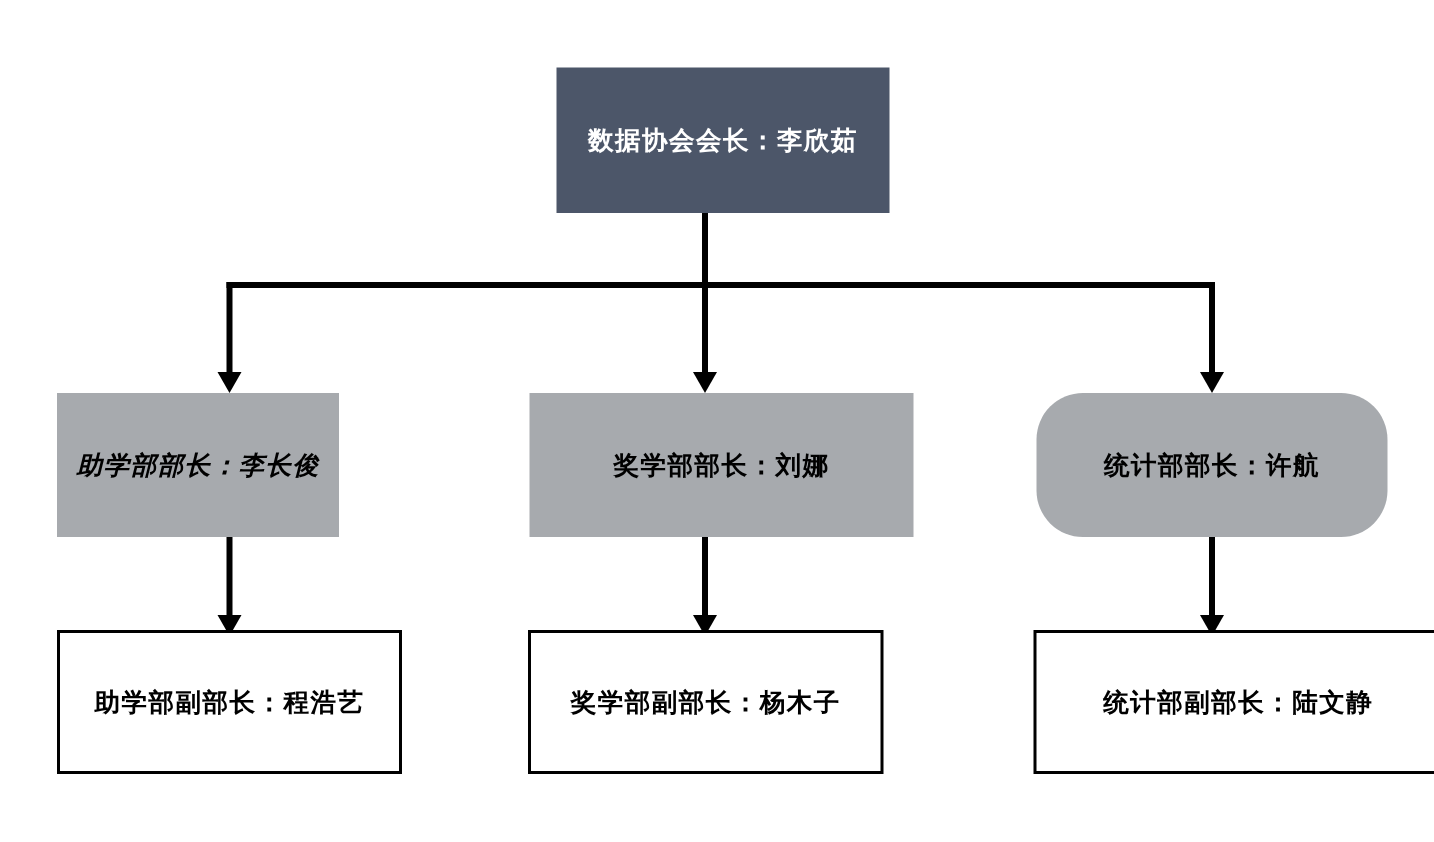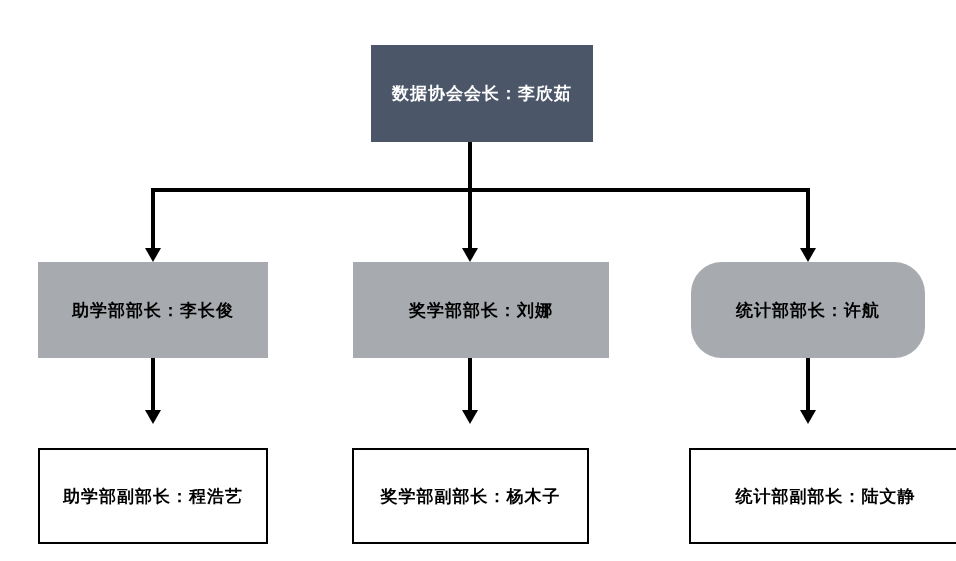--- a/index.html
+++ b/index.html
@@ -38,25 +38,25 @@
     left: 357px; top: 45px; width: 222px; height: 97px;
     background: var(--root-bg, #4C5669);
     color: var(--root-text, #FFFFFF);
     margin-left: 14px;
   }
   .node-head {
     top: 262px; height: 96px;
     background: var(--head-bg, #A7AAAE);
     color: var(--head-text, #000000);
   }
-  .node-head-1 { left: 38px;  width: 230px; }
+  .node-head-1 { left: 38px;  width: 188px; font-style: italic; }
   .node-head-2 { left: 353px; width: 256px; }
   .node-head-3 { left: 691px; width: 234px; border-radius: 31px; }
   .node-deputy {
-    top: 448px; height: 96px;
+    top: 420px; height: 96px;
     background: var(--deputy-bg, #FFFFFF);
     color: var(--deputy-text, #000000);
     border: 2px solid var(--deputy-border, #000000);
   }
   .node-deputy-1 { left: 38px;  width: 230px; }
   .node-deputy-2 { left: 352px; width: 237px; }
   .node-deputy-3 { left: 689px; width: 273px; }
   .connectors line, .connectors path {
     stroke: var(--connector, #000000);
     stroke-width: 4;

